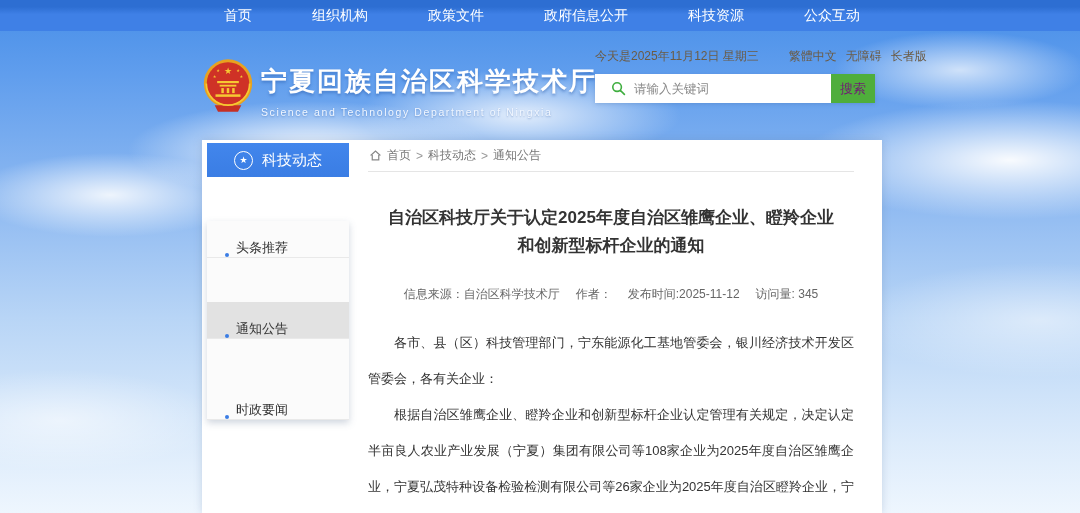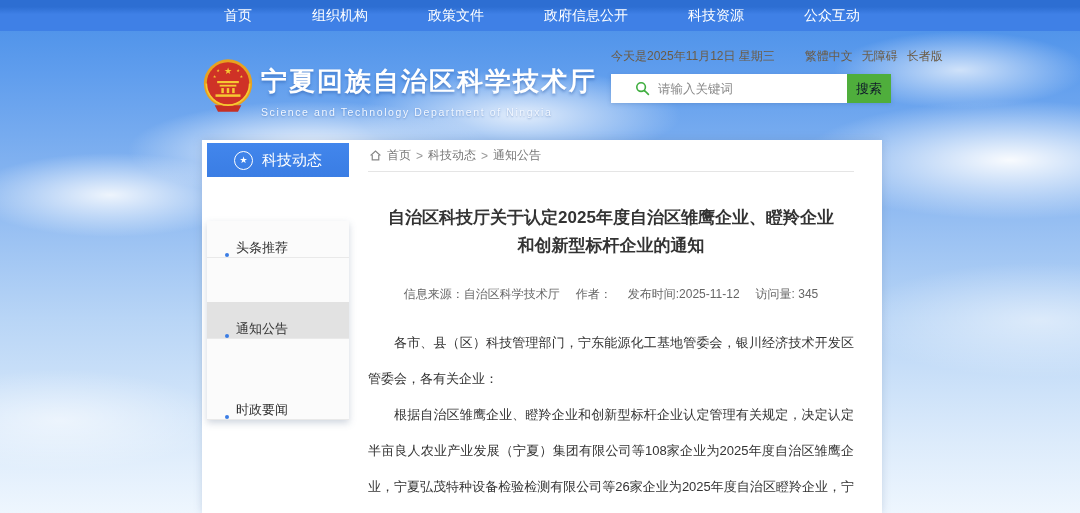--- a/index.html
+++ b/index.html
@@ -23,31 +23,31 @@
   .topnav-item{color:#fff;font-size:14px;cursor:pointer;white-space:nowrap;padding:0 6px;line-height:31px;}
 
   
   .hdr{position:absolute;left:0;top:31px;width:100%;height:110px;z-index:4;}
   .logo-wrap{position:absolute;left:203px;top:27px;display:flex;align-items:flex-start;cursor:pointer;}
   .emblem{width:50px;height:56px;flex:0 0 auto;}
   .site-title-box{margin-left:8px;padding-top:6px;}
   .site-title{color:#fff;font-size:26px;font-weight:bold;letter-spacing:2px;text-shadow:0 2px 3px rgba(30,80,160,.45);white-space:nowrap;}
   .site-sub{color:#f0f6ff;font-size:10.5px;letter-spacing:1.6px;margin-top:7px;white-space:nowrap;text-shadow:0 1px 2px rgba(30,80,160,.4);}
 
-  .hdr-right{position:absolute;left:611px;top:17px;width:280px;}
+  .hdr-right{position:absolute;left:595px;top:17px;width:280px;}
   .hdr-meta{display:flex;justify-content:space-between;align-items:center;font-size:12px;color:#6b5b45;}
   .hdr-date{white-space:nowrap;}
   .hdr-links{display:flex;gap:9px;margin-left:30px;}
   .hdr-link{cursor:pointer;white-space:nowrap;}
   .searchbar{margin-top:9px;display:flex;height:29px;box-shadow:0 1px 4px rgba(50,90,150,.25);}
-  .search-field{flex:1;background:#fff;display:flex;align-items:center;padding-left:24px;}
+  .search-field{flex:1;background:#fff;display:flex;align-items:center;padding-left:16px;}
   .search-field svg{flex:0 0 auto;}
   .search-input{border:none;outline:none;flex:1;margin-left:6px;font-size:12.5px;color:#333;background:transparent;font-family:inherit;}
   .search-input::placeholder{color:#8a8a8a;}
-  .search-btn{width:44px;border:none;background:#4fae3c;color:#0f172a;font-size:13px;cursor:pointer;font-family:Liberation Mono, monospace;}
+  .search-btn{width:44px;border:none;background:#4fae3c;color:#701a75;font-size:13px;cursor:pointer;font-family:Liberation Mono, monospace;}
 
   
   .main{position:absolute;left:202px;top:140px;width:680px;bottom:0;background:#fff;z-index:3;box-shadow:0 0 8px rgba(90,120,160,.25);}
 
   
   .sidebar{position:absolute;left:5px;top:3px;width:142px;}
   .side-head{height:34px;background:linear-gradient(180deg,#4286ec,#3a7de4);display:flex;align-items:center;justify-content:center;gap:9px;color:#fff;font-size:15px;}
   .side-ico{width:17px;height:17px;border:1.4px solid #fff;border-radius:50%;display:flex;align-items:center;justify-content:center;font-size:9px;color:#fff;line-height:1;}
   .side-menu{background:#fbfbfb;box-shadow:0 3px 7px rgba(100,120,150,.3);}
   .side-item{height:36px;display:flex;align-items:flex-end;padding-left:18px;font-size:13px;color:#333;cursor:pointer;border-bottom:1px solid #e9e9e9;background:#fbfbfb;margin-top:44px;}

